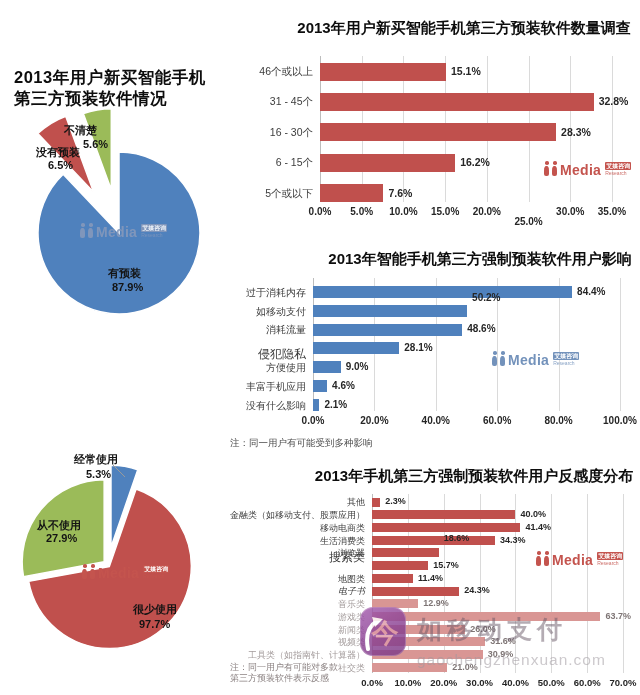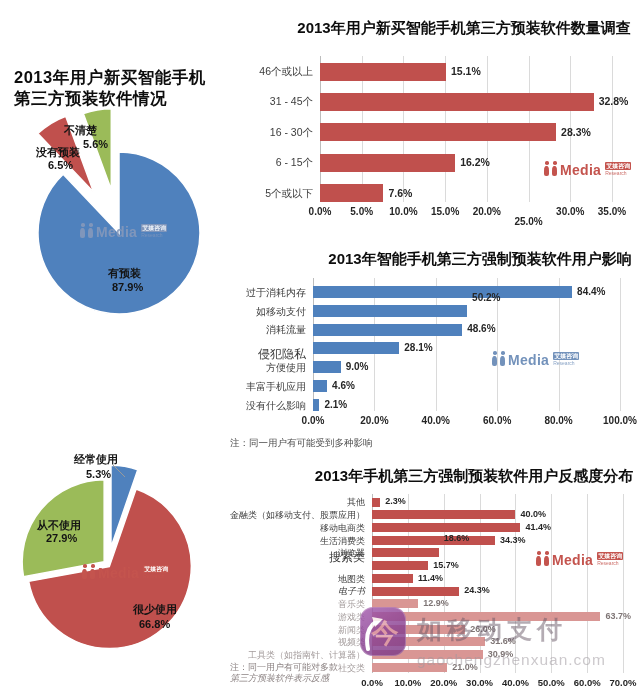--- a/index.html
+++ b/index.html
@@ -69,21 +69,21 @@
       <path d="M 110.98 97.25 L 110.98 15.25 A 82 82 0 0 1 137.79 19.75 Z" fill="#4f81bd" stroke="#ffffff" stroke-width="1.5"></path>
       <path d="M 109.30 116.52 L 136.11 39.02 A 82 82 0 1 1 28.66 131.38 Z" fill="#c0504d" stroke="#ffffff" stroke-width="1.5"></path>
       <path d="M 104.16 111.80 L 23.51 126.66 A 82 82 0 0 1 104.16 29.80 Z" fill="#9bbb59" stroke="#ffffff" stroke-width="1.5"></path>
       <line x1="113" y1="15" x2="125" y2="27" stroke="#9a9a9a" stroke-width="1"></line>
     </svg>
   <div class="plabel" style="left:74px;top:452px;">经常使用</div>
   <div class="plabel" style="left:86px;top:468px;">5.3%</div>
   <div class="plabel" style="left:37px;top:518px;">从不使用</div>
   <div class="plabel" style="left:46px;top:532px;">27.9%</div>
   <div class="plabel" style="left:133px;top:602px;">很少使用</div>
-  <div class="plabel" style="left:139px;top:618px;">66.8%</div>
+  <div class="plabel" style="left:139px;top:618px;">97.7%</div>
 
   <section class="barchart" id="c1" style="left:230px;top:15px;width:410px;height:210px;">
     <h3 class="bc-title" style="left:58px;right:0;top:4px;">2013年用户新买智能手机第三方预装软件数量调查</h3>
     <div class="plot">
         <div class="gline zero" style="left: 90px; top: 41px; height: 146px;"></div>
         <span class="axlab" style="left: 66px; top: 191px; width: 48px; font-size: 10px;">0.0%</span>
         <div class="gline" style="left: 131.714px; top: 41px; height: 146px;"></div>
         <span class="axlab" style="left: 107.714px; top: 191px; width: 48px; font-size: 10px;">5.0%</span>
         <div class="gline" style="left: 173.429px; top: 41px; height: 146px;"></div>
         <span class="axlab" style="left: 149.429px; top: 191px; width: 48px; font-size: 10px;">10.0%</span>
@@ -211,21 +211,21 @@
         <div class="bar" style="left: 142px; top: 182.42px; width: 113.309px; height: 9px; background: rgb(217, 150, 148);"></div>
         <span class="val muted" style="left: 260.309px; top: 181.34px; font-size: 9px;">31.6%</span>
         <span class="cat muted" style="left: 0px; width: 135px; top: 194.06px; font-size: 9px;">工具类（如指南针、计算器）</span>
         <div class="bar" style="left: 142px; top: 195.14px; width: 110.799px; height: 9px; background: rgb(217, 150, 148);"></div>
         <span class="val muted" style="left: 257.799px; top: 194.06px; font-size: 9px;">30.9%</span>
         <span class="cat muted" style="left: 0px; width: 135px; top: 206.78px; font-size: 9px;">社交类</span>
         <div class="bar" style="left: 142px; top: 207.86px; width: 75.3px; height: 9px; background: rgb(217, 150, 148);"></div>
         <span class="val muted" style="left: 222.3px; top: 206.78px; font-size: 9px;">21.0%</span>
       </div>
     <div class="note dim" style="left:0;top:207px;">注：同一用户有可能对多款</div>
-    <div class="note dim" style="left:0;top:218px;font-style:italic;">第三方预装软件表示反感</div>
+    <div class="note dim" style="left:0;top:218px;">第三方预装软件表示反感</div>
   </section>
 
   <div class="iimedia logo-faded" style="left:80px;top:224px;">
     <span class="ii-people">
         <i></i>
         <i></i>
       </span>
     <span class="ii-media">Media</span>
     <span class="ii-box">
         <b><span>艾媒咨询</span></b>

